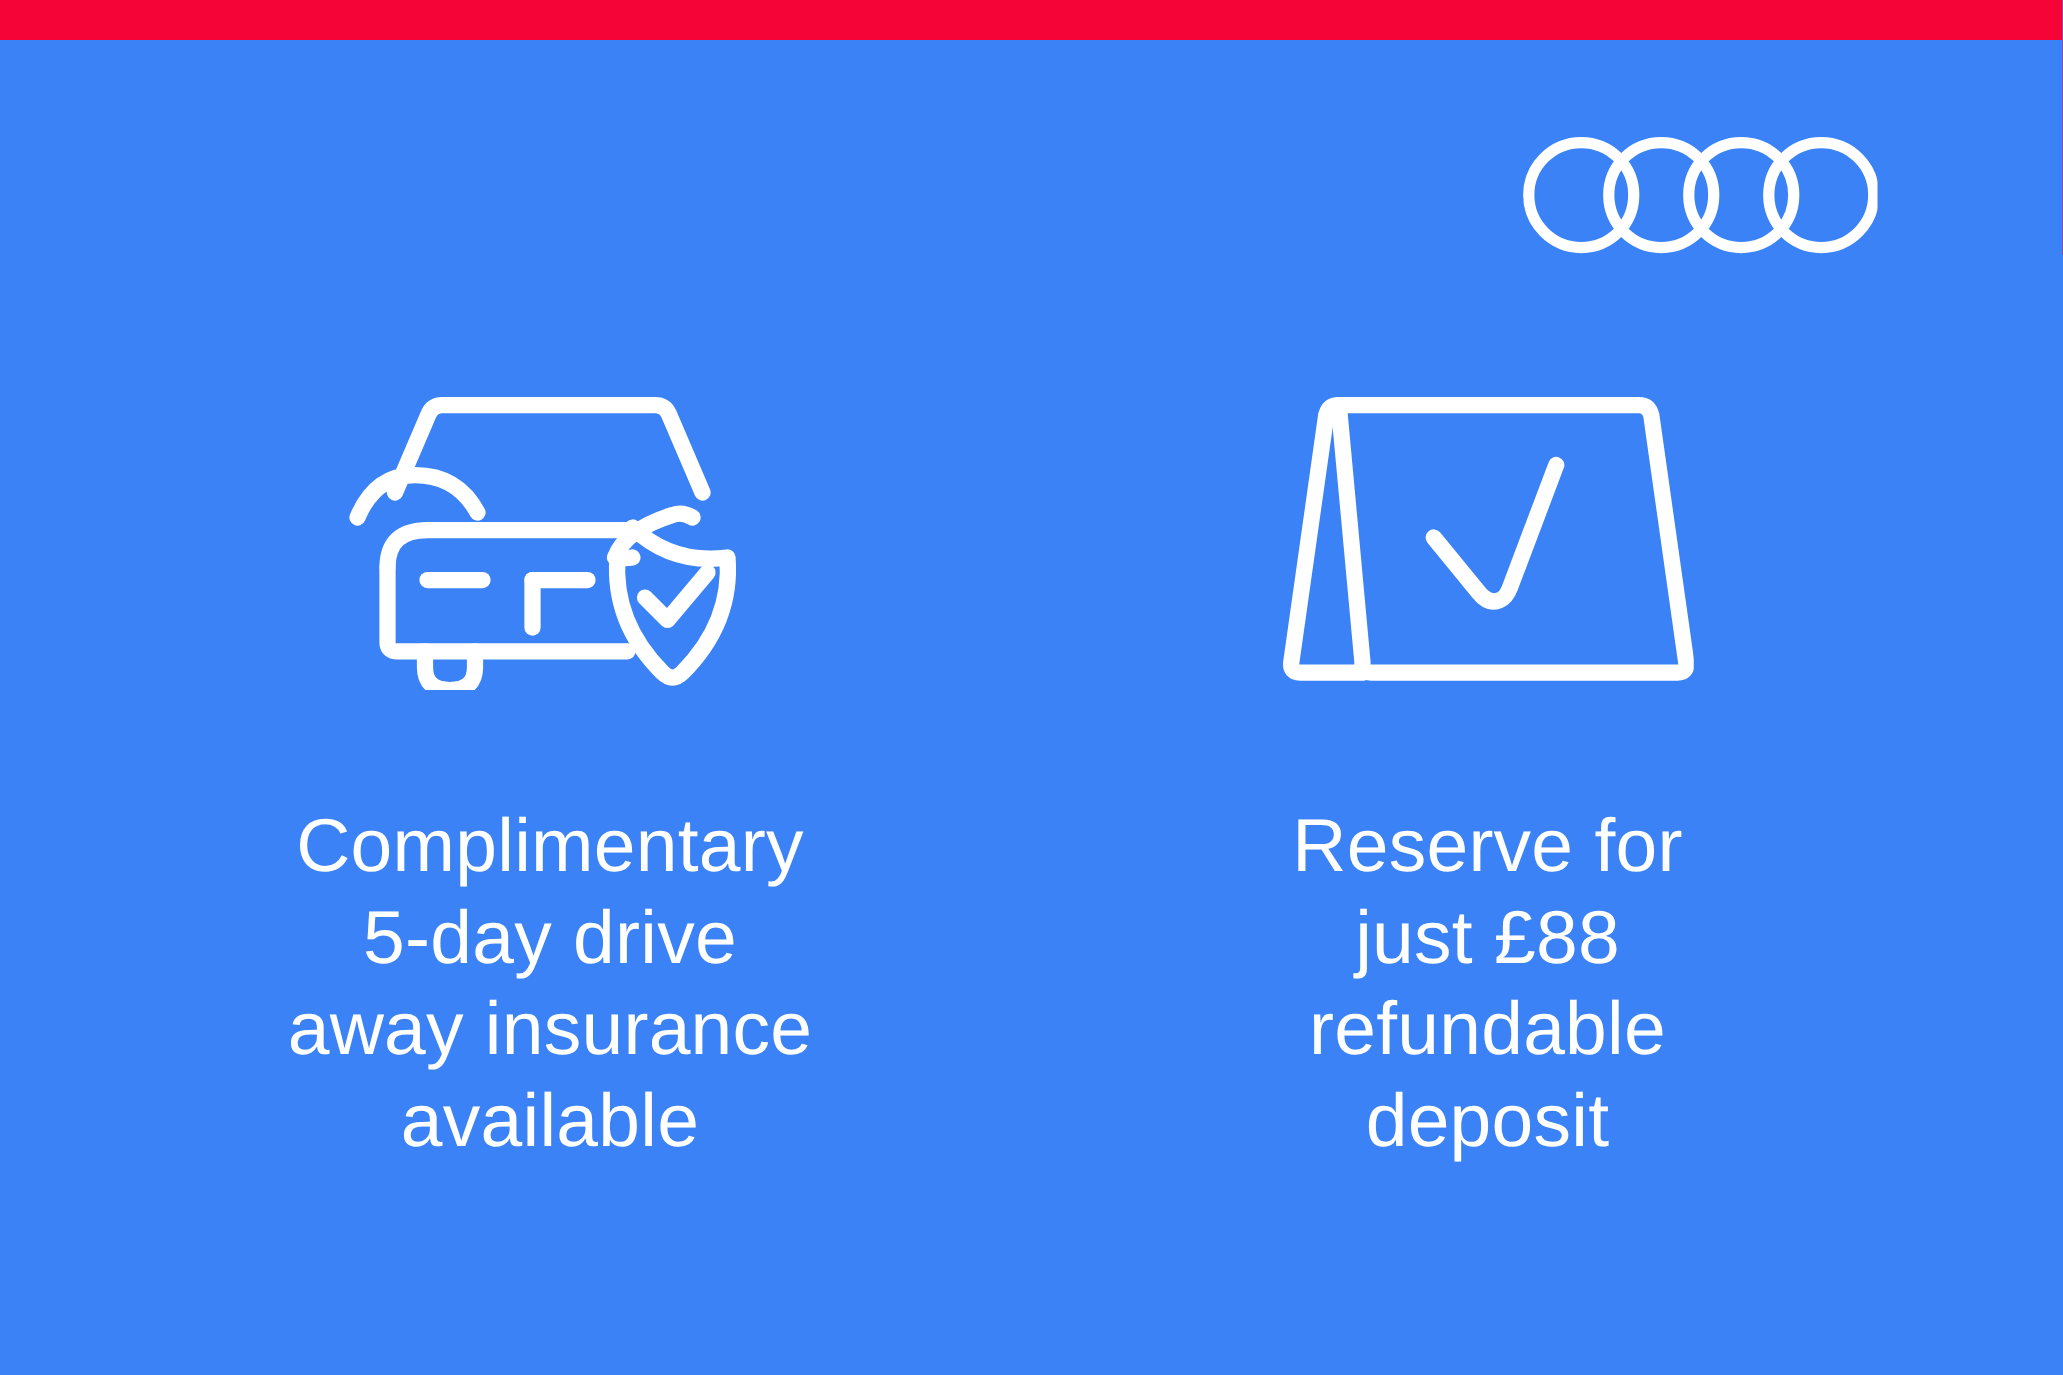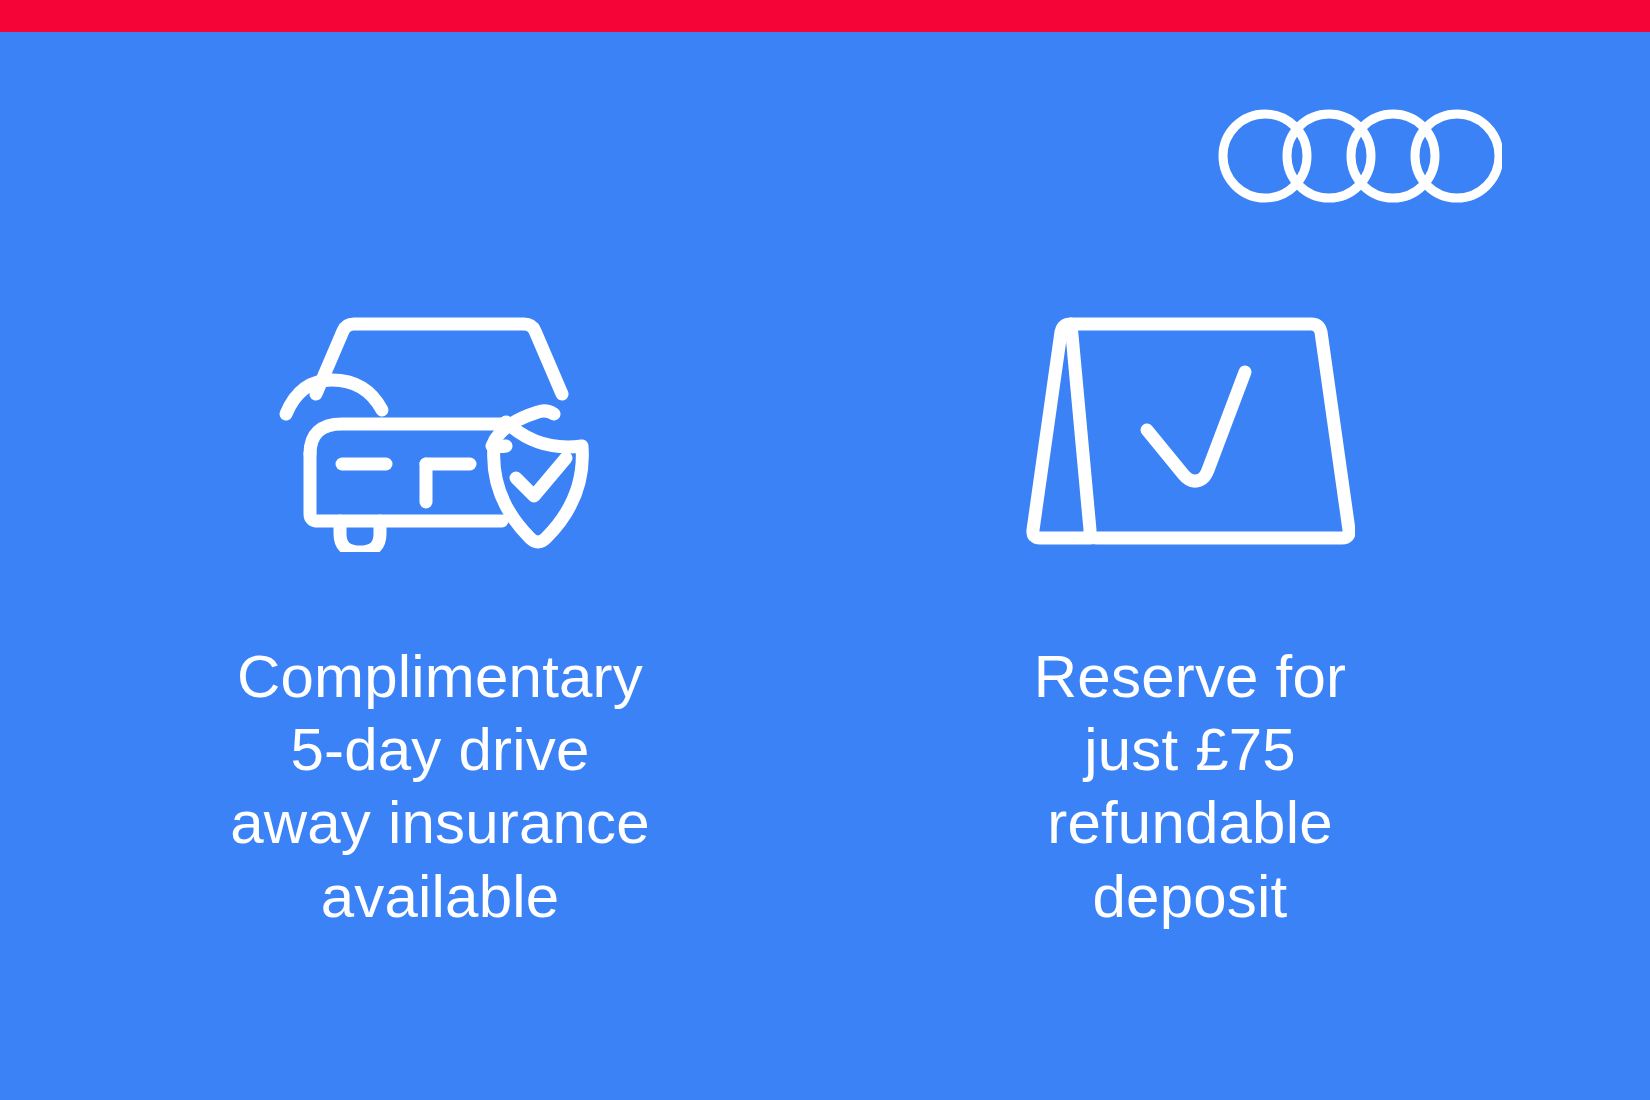--- a/index.html
+++ b/index.html
@@ -116,18 +116,18 @@
 
         <path d="M46 22 Q38 22 36 30 L8 228 Q7 236 15 236 L66 236"></path>
 
         <path d="M46 22 L286 22 Q294 22 296 30 L324 228 Q325 236 317 236
                  L72 236 Q64 236 65 228 Z"></path>
 
         <path d="M122 128 L158 172 Q166 182 175 178 Q180 176 183 168 L220 70"></path>
       </svg>
     </div>
     <div class="feature-text" style="color: rgb(255, 255, 255);">Reserve for
-just £75
+just £88
 refundable
 deposit</div>
   </div>
 
 </div>
 
 </body></html>

